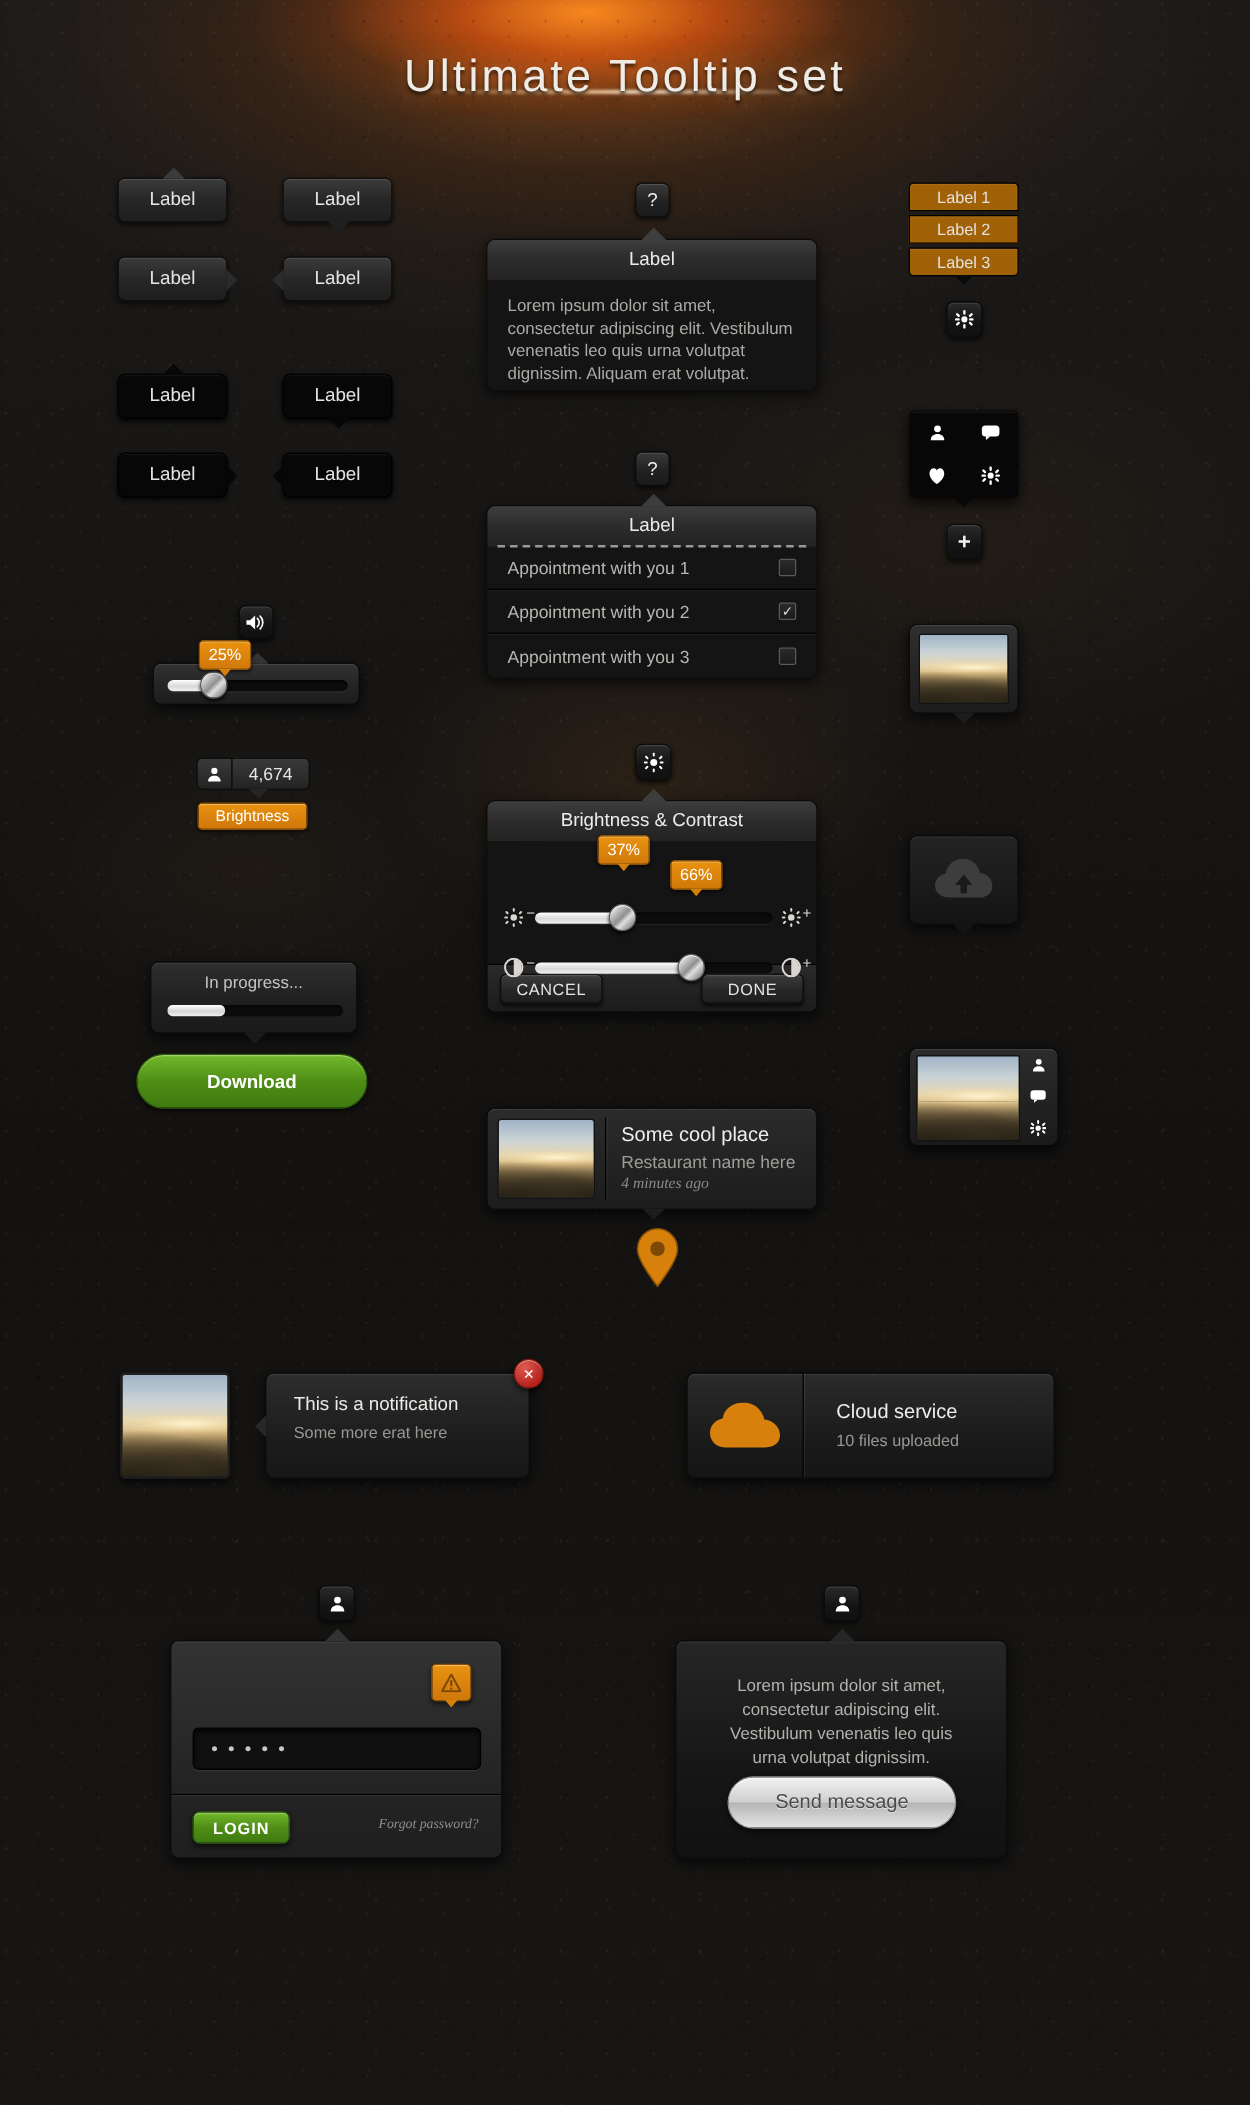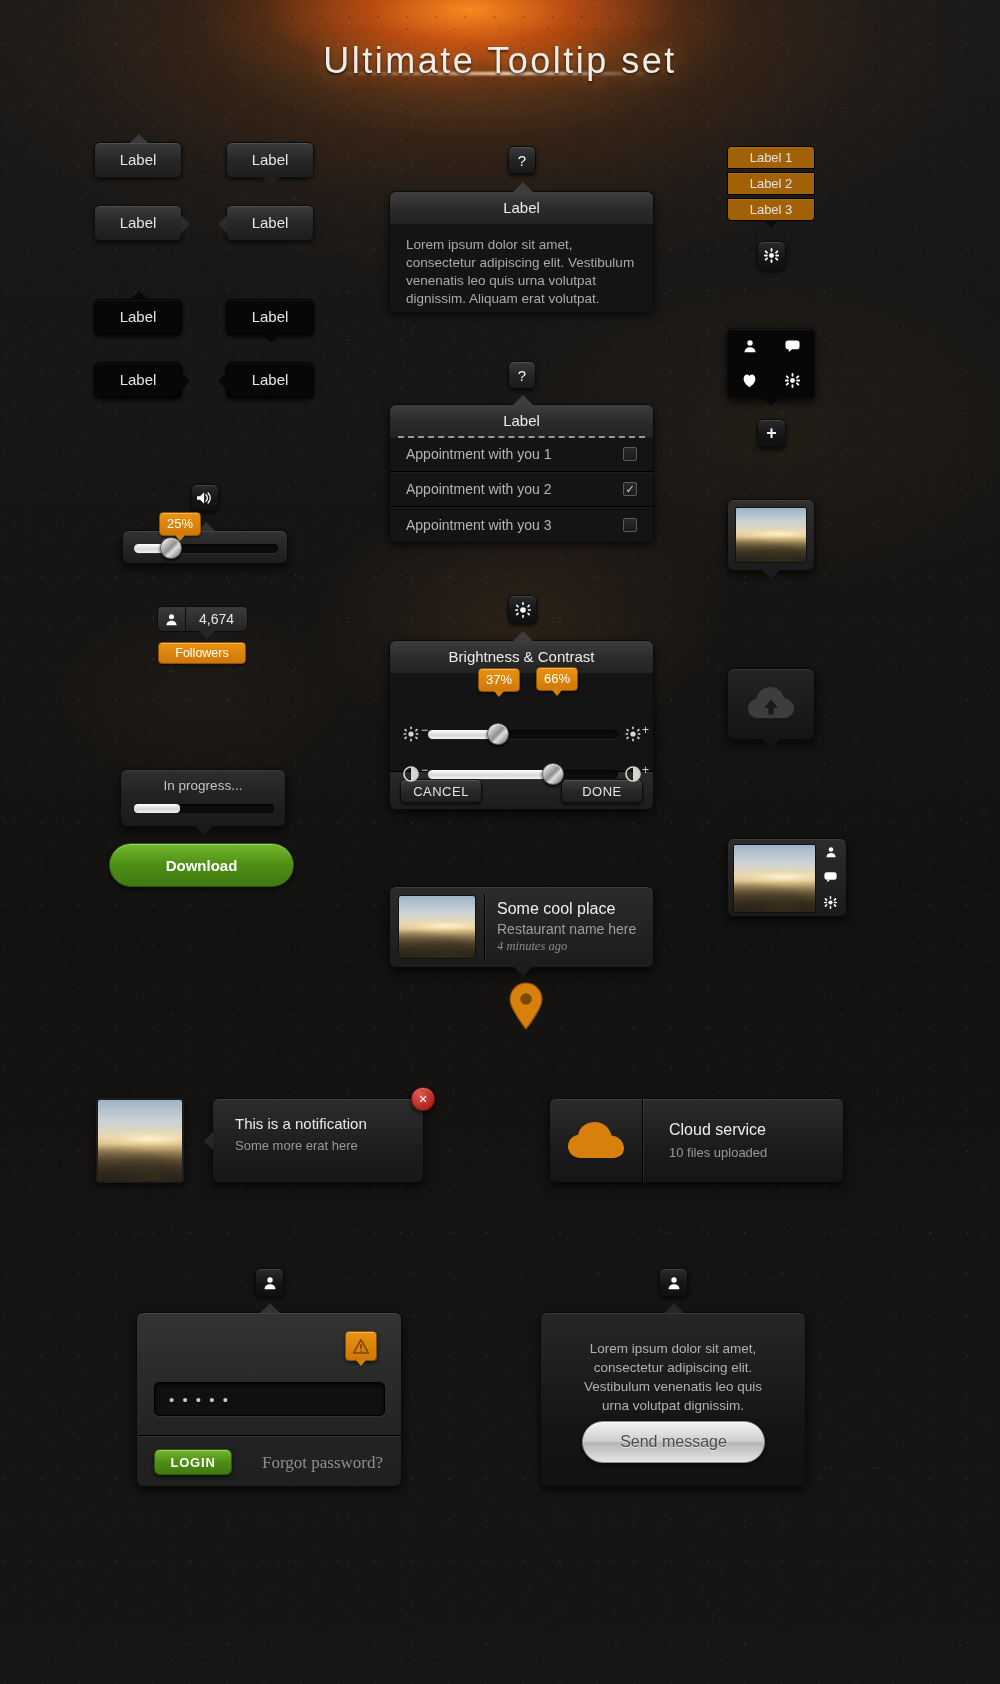--- a/index.html
+++ b/index.html
@@ -426,21 +426,21 @@
           <circle cx="8" cy="4.6" r="3.1" fill="#fff"></circle>
           <path d="M1.8 15c0-3.6 2.8-5.6 6.2-5.6S14.2 11.4 14.2 15z" fill="#fff"></path>
         </svg>
     </div>
     <div class="tt-grey" style="width:62px; height:26px; border-radius:0 5px 5px 0; border:1px solid #0c0c0c; border-left:none; display:flex; align-items:center; justify-content:center; color:#e7e5e2; font-size:14px; background:linear-gradient(#3a3a3a,#232323); position:relative;">
       <span>4,674</span>
       <span class="arrow" style="left:13px; bottom:-8px; border-left:8px solid transparent; border-right:8px solid transparent; border-top:8px solid #252525;"></span>
     </div>
   </div>
   <div style="margin-top:10px; margin-left:1px; width:88px; height:22px; border-radius:4px; background:linear-gradient(#e9920f,#cf770a); border:1px solid #8d5105; color:#fff; font-size:12.5px; display:flex; align-items:center; justify-content:center; box-shadow:inset 0 1px 0 rgba(255,255,255,.35), 0 1px 3px rgba(0,0,0,.6);">
-    <span>Followers</span>
+    <span>Brightness</span>
   </div>
 </div>
 
 <div class="abs panel" style="left:120px; top:769px; width:166px; height:58px; background:linear-gradient(#2e2e2e,#202020 55%,#1a1a1a);">
   <div style="text-align:center; color:#c6c3bf; font-size:13.5px; padding-top:8px;">In progress...</div>
   <div style="position:absolute; left:13px; top:34px; width:140px; height:9px; border-radius:4px; background:#0c0c0c; box-shadow:inset 0 1px 3px rgba(0,0,0,.9);">
     <div style="width:46px; height:100%; border-radius:4px; background:linear-gradient(#fff,#d6d6d6 55%,#efefef);"></div>
   </div>
   <span class="arrow" style="left:83px; bottom:-9px; margin-left:-9px; border-left:9px solid transparent; border-right:9px solid transparent; border-top:9px solid #1a1a1a;"></span>
 </div>
@@ -521,21 +521,21 @@
       <span>CANCEL</span>
     </div>
     <div class="btn-grey" style="width:82px; height:24px; line-height:23px;">
       <span>DONE</span>
     </div>
   </div>
 </div>
 <div class="val" style="left:478px; top:668px;">
   <span>37%</span>
 </div>
-<div class="val" style="left:536px; top:667px;">
+<div class="val" style="left:536px; top:688px;">
   <span>66%</span>
 </div>
 
 <div class="abs panel" style="left:389px; top:886px; width:265px; height:82px; background:linear-gradient(#2b2b2b,#1c1c1c); display:flex; align-items:center; padding:8px;">
   <div class="photo" style="width:78px; height:64px; border-radius:3px; border:1px solid #111;"></div>
   <div style="width:1px; height:66px; margin:0 12px 0 8px; background:#000; box-shadow:1px 0 0 rgba(255,255,255,.07);"></div>
   <div style="flex:1;">
     <div style="color:#f0eeeb; font-size:16px; margin-bottom:3px;">Some cool place</div>
     <div style="color:#a09d99; font-size:14px; margin-bottom:2px;">Restaurant name here</div>
     <div style="color:#8d8a86; font-size:12.5px; font-style:italic; font-family:'Liberation Serif', serif;">4 minutes ago</div>
@@ -583,21 +583,21 @@
 </div>
 <div class="abs panel" style="left:136px; top:1312px; width:266px; height:175px; background:linear-gradient(#333333,#252525 60%,#1f1f1f);">
   <span class="arrow" style="left:133px; top:-10px; margin-left:-10px; border-left:10px solid transparent; border-right:10px solid transparent; border-bottom:10px solid #333;"></span>
   <div class="inp" style="position:absolute; left:17px; top:69px; width:231px; height:34px; letter-spacing:2px; color:#c9c6c2;">
     <span>• • • • •</span>
   </div>
   <div style="position:absolute; left:0; right:0; top:122px; height:1px; background:#000; box-shadow:0 1px 0 rgba(255,255,255,.06);"></div>
   <div class="btn-green" style="position:absolute; left:17px; top:136px; width:78px; height:26px; line-height:25px; font-size:13px; letter-spacing:.8px;">
     <span>LOGIN</span>
   </div>
-  <div style="position:absolute; right:18px; top:140px; color:#918e8a; font-size:17px; font-family:'Liberation Serif', serif;">
+  <div style="position:absolute; right:18px; top:140px; color:#918e8a; font-size:11px; font-style:italic; font-family:'Liberation Serif', serif;">
     <span>Forgot password?</span>
   </div>
 </div>
 <div style="position:absolute; left:345px; top:1331px; width:32px; height:30px; border-radius:4px; background:linear-gradient(#e9920f,#cf770a); border:1px solid #8d5105; display:flex; align-items:center; justify-content:center; box-shadow:0 2px 4px rgba(0,0,0,.6), inset 0 1px 0 rgba(255,255,255,.35);">
   <svg width="16" height="15" viewBox="0 0 16 15">
     <path d="M8 0.6 L15.4 14 L0.6 14 Z" fill="none" stroke="#7b4806" stroke-width="1.6" stroke-linejoin="round"></path>
     <rect x="7.1" y="5" width="1.8" height="5" rx=".9" fill="#7b4806"></rect>
     <rect x="7.1" y="11" width="1.8" height="1.8" rx=".9" fill="#7b4806"></rect>
   </svg>
   <span style="position:absolute; left:50%; margin-left:-5px; bottom:-6px; width:0; height:0; border-left:5px solid transparent; border-right:5px solid transparent; border-top:6px solid #d7800b;"></span>

